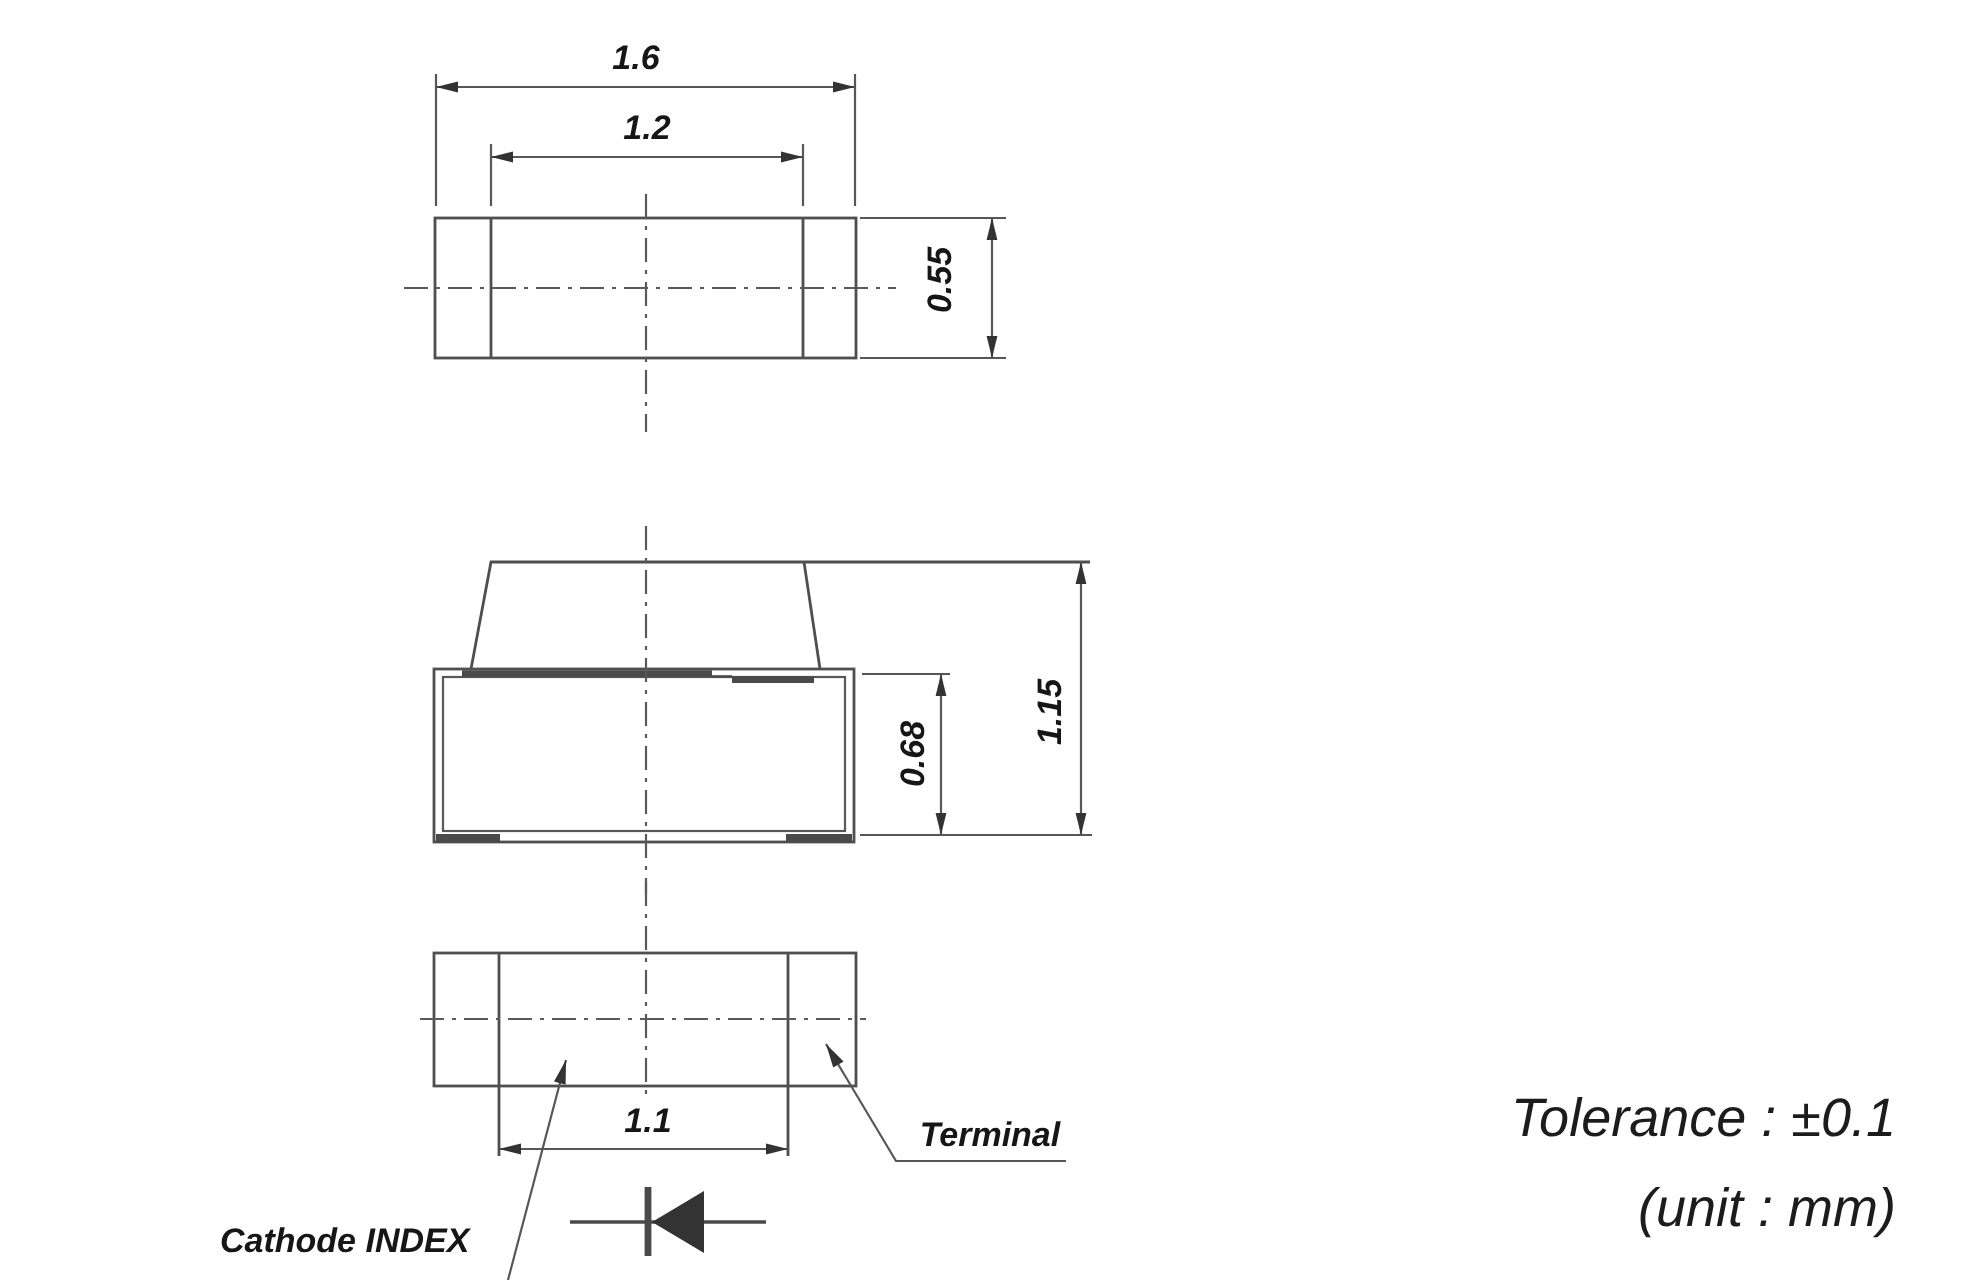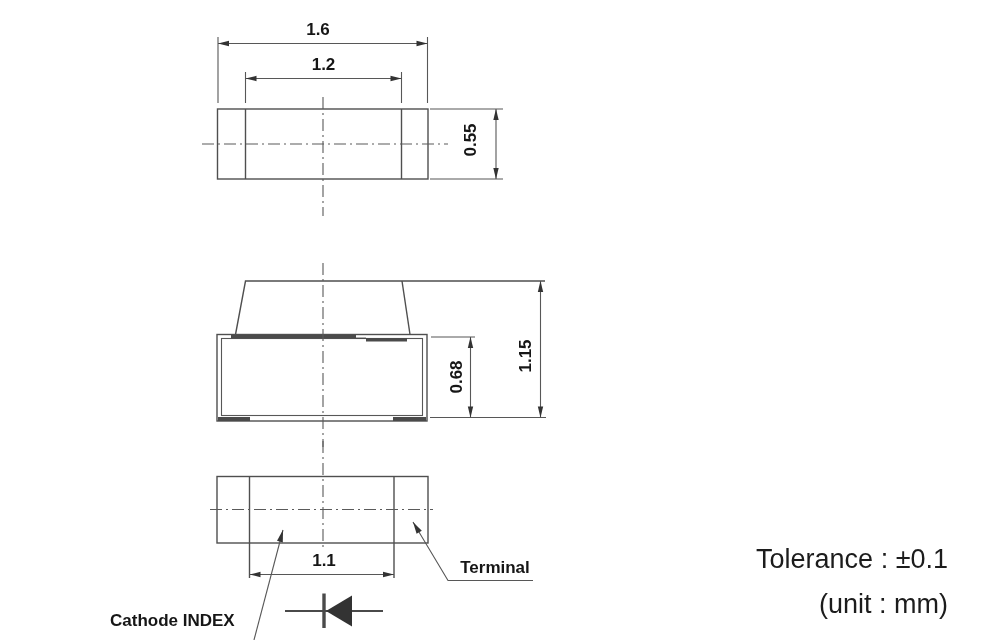--- a/index.html
+++ b/index.html
@@ -3,20 +3,21 @@
 <meta charset="utf-8">
 <style>
   html, body { margin: 0; padding: 0; background: #ffffff; }
   .stage {
     position: relative;
     width: 981px;
     height: 640px;
     background: #ffffff;
     font-family: "Liberation Sans", sans-serif;
     overflow: hidden;
+    font-style: italic;
   }
   svg text { font-family: "Liberation Sans", sans-serif; }
   .dim-label {
     font-size: 17px;
     font-weight: 700;
     fill: #161616;
   }
   .callout-label {
     font-size: 17px;
     font-weight: 700;

